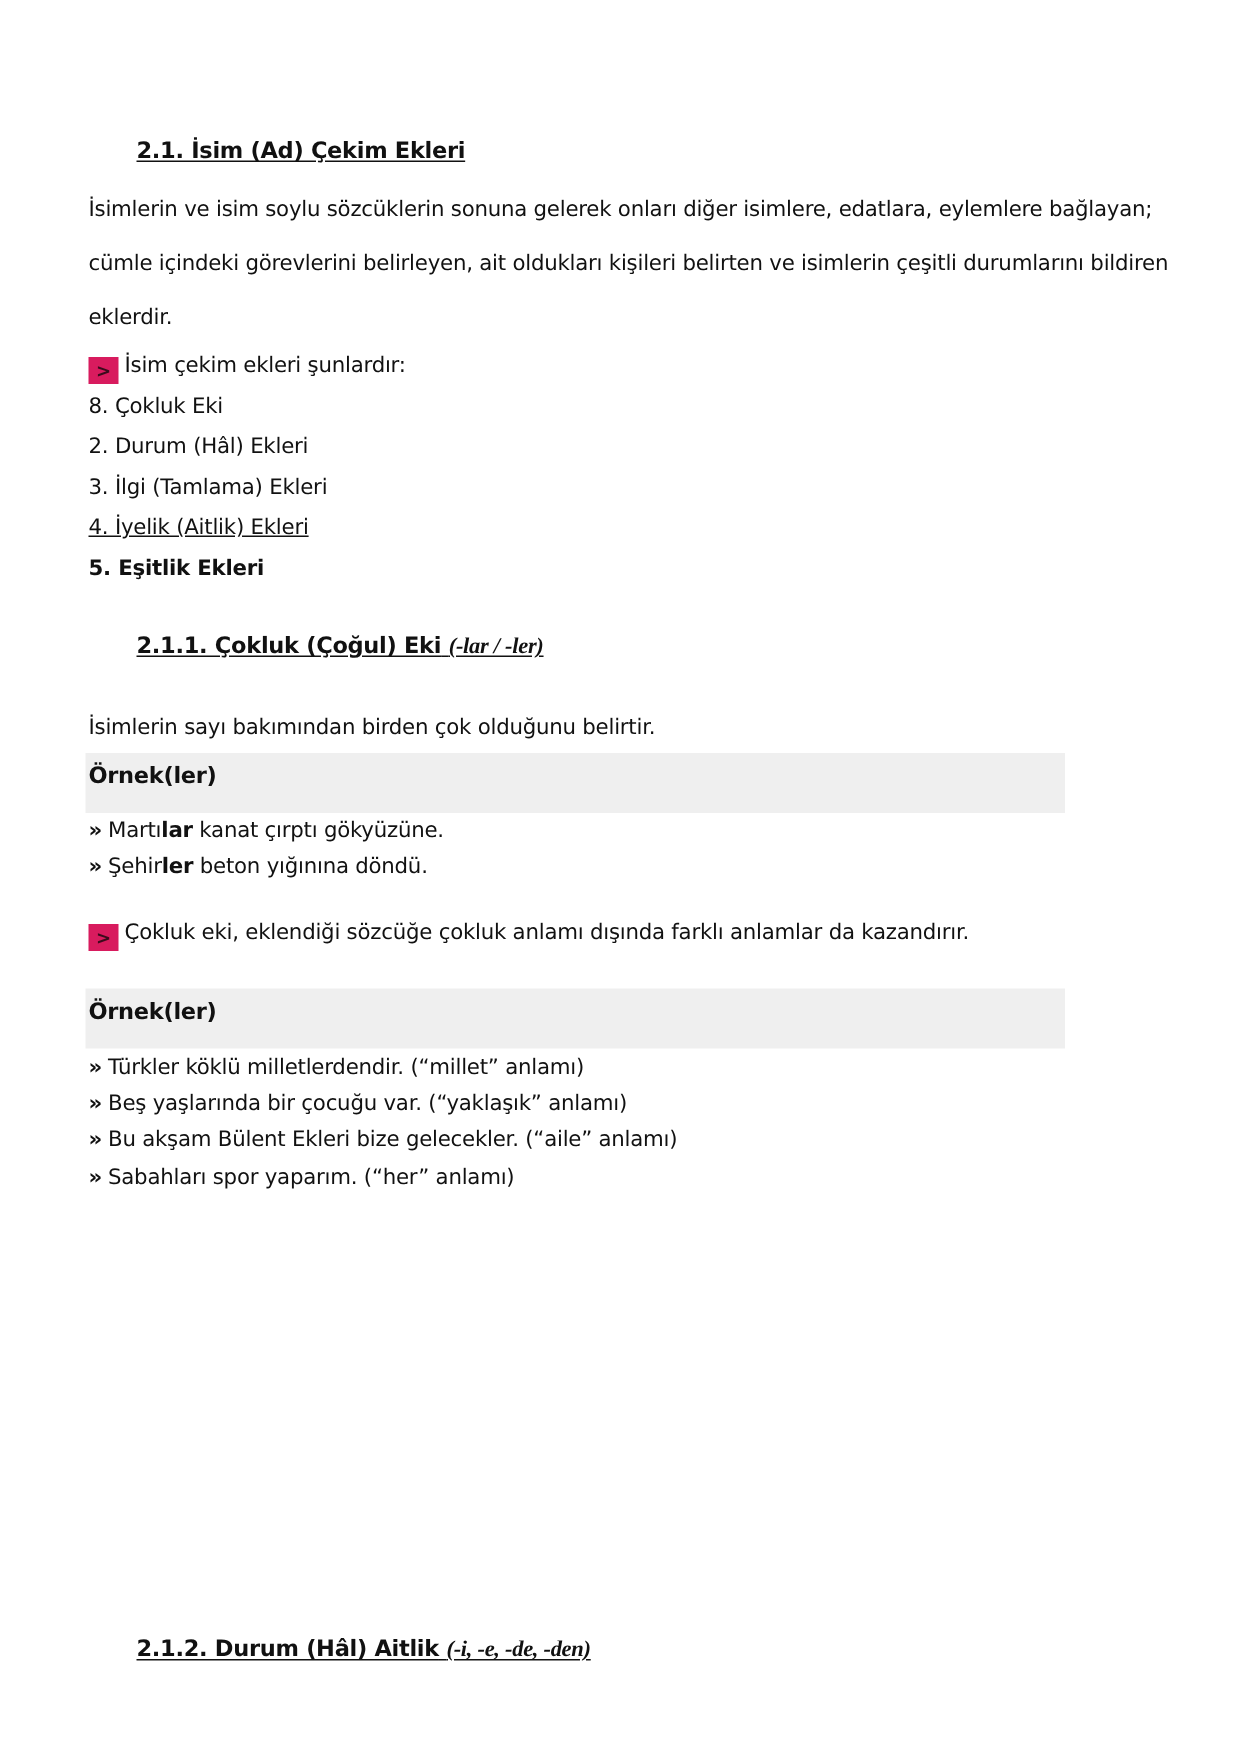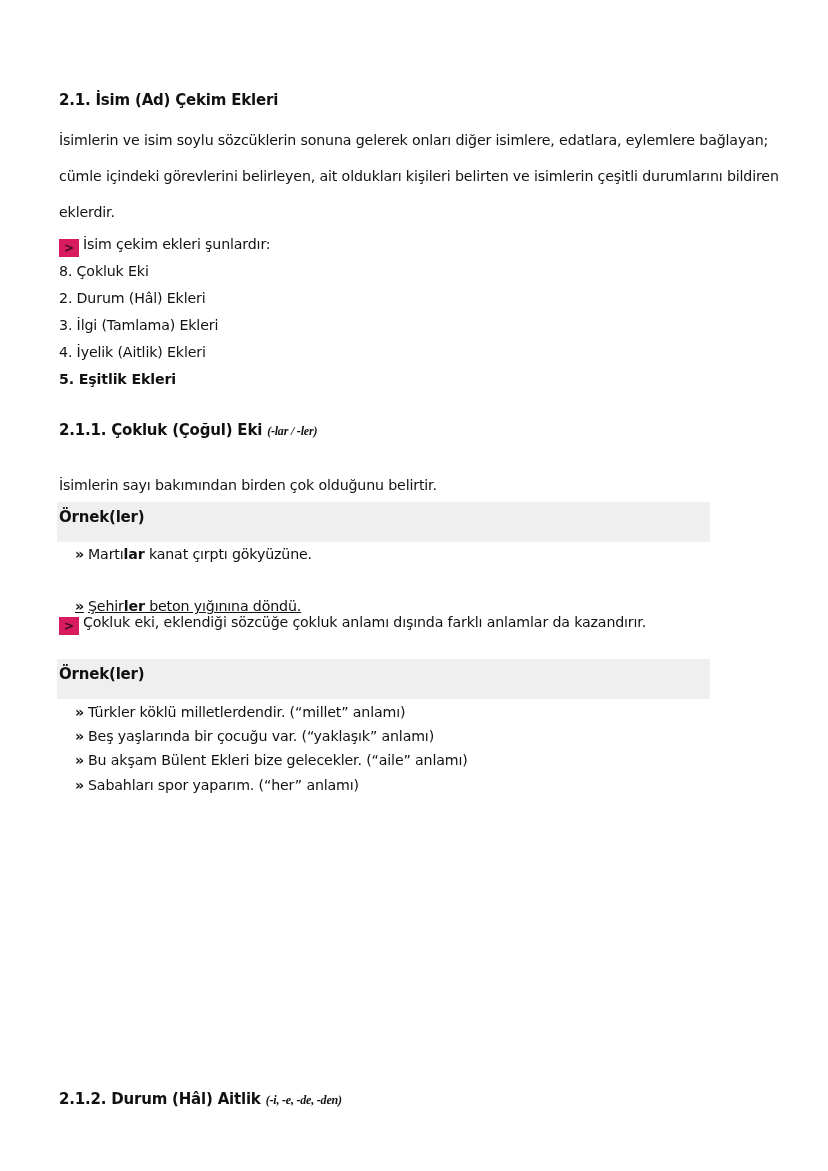--- a/index.html
+++ b/index.html
@@ -18,28 +18,30 @@
     .page {
       position: absolute;
       left: 59px;
       top: 0;
       width: 735px;
     }
     .abs { position: absolute; left: 0; white-space: nowrap; }
     .h {
       font-weight: bold;
       font-size: 15px;
+      text-decoration: underline;
       text-underline-offset: 2px;
       letter-spacing: -0.2px;
+      margin-left: 32px;
     }
     .h .suffix {
       font-family: "Liberation Serif", "DejaVu Serif", serif;
       font-style: italic;
       font-weight: bold;
-      font-size: 12px;
+      font-size: 15px;
     }
     .p {
       font-size: 14.2px;
       line-height: 27px;
       letter-spacing: -0.15px;
     }
     .para {
       position: absolute;
       left: 0;
       width: 735px;
@@ -72,21 +74,20 @@
       left: 2px;
       top: 6px;
       font-weight: bold;
       font-size: 15px;
       letter-spacing: -0.2px;
     }
     .ex-line {
       font-size: 14.2px;
       line-height: 24.5px;
       letter-spacing: -0.15px;
-      margin-left: 16px;
     }
     .ex-line .bullet { font-weight: bold; margin-right: 4px; }
   </style>
 </head>
 <body>
 
 <div class="page">
 
   <div class="abs h" style="top:91px;">
     <span>2.1. İsim (Ad) Çekim Ekleri</span>
@@ -94,37 +95,37 @@
 
   <div class="para" style="top:122px;">İsimlerin ve isim soylu sözcüklerin sonuna gelerek onları diğer isimlere, edatlara, eylemlere bağlayan; cümle içindeki görevlerini belirleyen, ait oldukları kişileri belirten ve isimlerin çeşitli durumlarını bildiren eklerdir.</div>
 
   <div class="abs p" style="top:231px;">
     <span class="marker">&gt;</span><span>İsim çekim ekleri şunlardır:</span>
   </div>
 
   <div class="abs p" style="top:258px;">8. Çokluk Eki</div>
   <div class="abs p" style="top:285px;">2. Durum (Hâl) Ekleri</div>
   <div class="abs p" style="top:312px;">3. İlgi (Tamlama) Ekleri</div>
-  <div class="abs p" style="top:339px;">4. İyelik (Aitlik) Ekleri</div>
+  <div class="abs p" style="top:339px;text-decoration:underline;">4. İyelik (Aitlik) Ekleri</div>
   <div class="abs p" style="top:366px;font-weight:bold;">5. Eşitlik Ekleri</div>
 
   <div class="abs h" style="top:421px;">
     <span>2.1.1. Çokluk (Çoğul) Eki</span>
     <span class="suffix">(-lar / -ler)</span>
   </div>
 
   <div class="abs p" style="top:452px;margin-top:20px;">İsimlerin sayı bakımından birden çok olduğunu belirtir.</div>
 
   <div class="example-box" style="top:502px;">
     <div class="example-title">Örnek(ler)</div>
   </div>
   <div class="abs ex-line" style="top:542px;">
     <span class="bullet">»</span><span>Martı</span><b>lar</b><span> kanat çırptı gökyüzüne.</span>
   </div>
-  <div class="abs ex-line" style="top:594px;text-decoration:underline;">
+  <div class="abs ex-line" style="top:566px;">
     <span class="bullet">»</span><span>Şehir</span><b>ler</b><span> beton yığınına döndü.</span>
   </div>
 
   <div class="abs p" style="top:609px;">
     <span class="marker">&gt;</span><span>Çokluk eki, eklendiği sözcüğe çokluk anlamı dışında farklı anlamlar da kazandırır.</span>
   </div>
 
   <div class="example-box" style="top:659px;">
     <div class="example-title">Örnek(ler)</div>
   </div>

